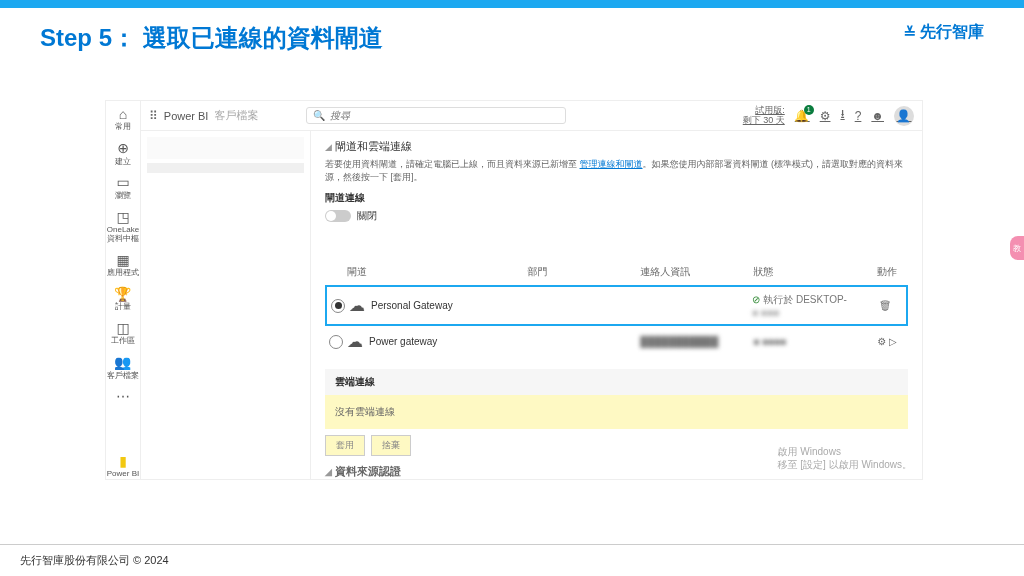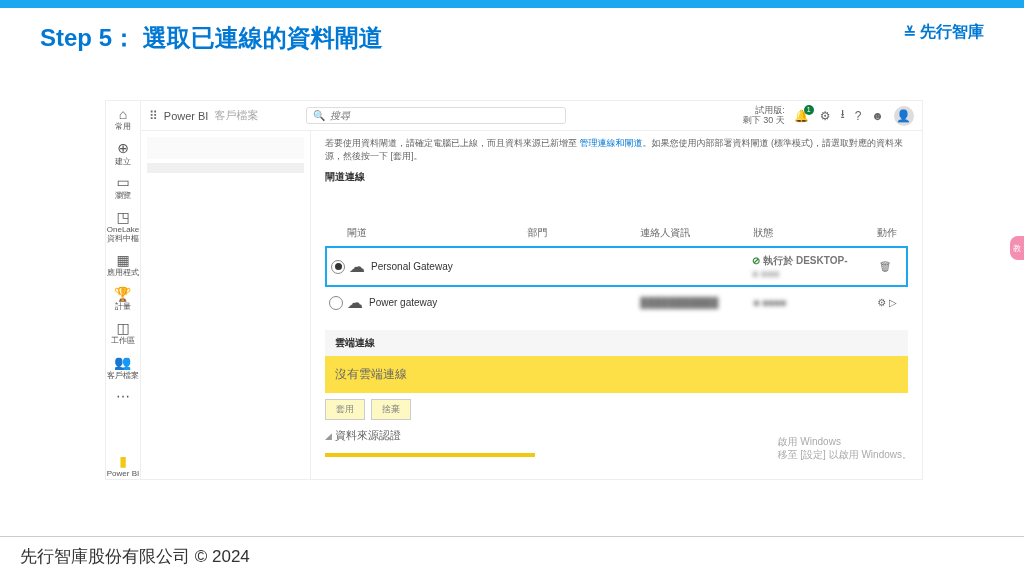--- a/index.html
+++ b/index.html
@@ -14,63 +14,63 @@
   .railL .item { width: 100%; text-align: center; font-size: 8px; color: #555; line-height: 1.1; cursor: pointer;}
   .railL .ic { font-size: 14px; color: #555; display:block; margin-bottom:1px;}
   .railL .item.yl .ic{ color:#f2c811;}
   .spacer{flex:1}
   .main { flex: 1; display: flex; flex-direction: column; }
   .app-header { height: 30px; display: flex; align-items: center; padding: 0 8px; gap: 8px; border-bottom: 1px solid #eee;}
   .app-header .dots{font-size:12px;letter-spacing:-2px;color:#666;}
   .app-header .pbi{color:#555;font-size:11px; display:flex; gap:6px; align-items:center;}
   .search { flex:1; max-width:260px; margin-left:40px; display:flex; align-items:center; gap:4px; background:#fff; border:1px solid #ddd; border-radius:3px; padding:2px 6px; color:#888;}
   .search input{border:none;outline:none;font-size:10px;flex:1;background:transparent;font-style:italic;}
-  .hdr-right{margin-left:auto;display:flex;gap:10px;align-items:center;color:#666;font-size:12px;}
+  .hdr-right{margin-left:auto;display:flex;gap:10px;align-items:center;color:#666;font-size:12px;text-decoration:underline;}
   .trial{font-size:9px; line-height:1.1; text-align:right; color:#666;}
   .bell{position:relative;}
   .badge{position:absolute;top:-4px;right:-4px;background:#0a7c3e;color:#fff;border-radius:50%;width:10px;height:10px;font-size:7px;display:flex;align-items:center;justify-content:center;}
   .avatar{width:20px;height:20px;border-radius:50%;background:#ddd;display:flex;align-items:center;justify-content:center;color:#888;}
   .body{flex:1;display:flex;overflow:hidden;}
   .sidepanel{width:170px;border-right:1px solid #eee;}
   .sidepanel .row{height:22px;background:#fafafa;margin:6px 6px 4px 6px;}
   .sidepanel .row2{height:10px;background:#f0f0f0;margin:0 6px;}
   .content{flex:1;padding:6px 14px; overflow:hidden; position:relative;}
   .sect-title{font-size:11px;color:#333;margin:2px 0 4px 0;}
   .tri{color:#999;margin-right:3px;font-size:9px;}
   .help{font-size:9px;color:#666;line-height:1.4;margin-bottom:8px;}
-  .help a{color:#0078d4;margin-top:19px;}
+  .help a{color:#0078d4;text-decoration:underline;margin-top:19px;}
   .sub{font-size:10px;font-weight:600;margin:4px 0;}
   .sub2{font-size:9px;color:#555;margin:2px 0 4px 0;}
   .toggle{display:flex;align-items:center;gap:6px;margin-bottom:10px;}
   .tg{width:26px;height:12px;background:#ccc;border-radius:6px;position:relative;}
   .tg::after{content:"";position:absolute;left:1px;top:1px;width:10px;height:10px;background:#fff;border-radius:50%;}
   .table{width:100%;font-size:10px;margin-top:38px;}
   .thead{display:flex;color:#666;padding:4px 0 6px 22px;}
   .thead div{flex:1;}
   .th-gw{flex:1.6 !important;}
   .th-act{flex:0 0 42px !important; text-align:center;}
   .trow{display:flex;align-items:center;padding:6px 0 6px 4px;}
   .trow .rad{width:14px;height:14px;border:1px solid #888;border-radius:50%;margin-right:4px;display:flex;align-items:center;justify-content:center;cursor:pointer;}
   .trow .rad.sel::after{content:"";width:7px;height:7px;background:#333;border-radius:50%;}
   .trow .gwcell{flex:1.6;display:flex;align-items:center;gap:6px;}
   .cloud{font-size:16px;color:#555;}
-  .trow .c{flex:1;color:#777;font-weight:bold;}
+  .trow .c{flex:1;color:#777;}
   .trow .act{flex:0 0 42px;text-align:center;color:#666;cursor:pointer;}
   .trow.selected{border:2px solid #1ca8f0;background:#fff;}
   .blur{filter:blur(2px);color:#aaa;}
   .cloudconn{margin-top:12px;background:#f6f6f6;padding:6px 10px;font-size:10px;font-weight:600;}
-  .nocloud{background:#fde047;padding:10px;font-size:12px;color:#666;margin-bottom:6px;}
+  .nocloud{background:#fef9c3;padding:10px;font-size:10px;color:#666;margin-bottom:6px;}
   .btns{display:flex;gap:6px;}
   .btn{border:1px solid #ccc;background:#fef9c3;padding:3px 10px;font-size:9px;color:#888;cursor:pointer;}
   .yline{margin-top:10px;height:4px;background:linear-gradient(90deg,#f2c811 60%,transparent 60%);width:60%;}
-  .dsauth{font-size:11px;color:#666;margin-top:8px;}
-  .watermark{position:absolute;right:10px;bottom:18px;font-size:10px;color:#aaa;text-align:left;line-height:1.3;}
+  .dsauth{font-size:11px;color:#666;margin-top:8px;font-weight:bold;}
+  .watermark{position:absolute;right:10px;bottom:8px;font-size:10px;color:#aaa;text-align:left;line-height:1.3;}
   .watermark .small{font-size:10px;}
   .pink{position:absolute;right:0;top:236px;width:14px;height:24px;background:#f48fb1;border-radius:8px 0 0 8px;color:#fff;font-size:8px;display:flex;align-items:center;justify-content:center;}
-  .footer{position:absolute;left:0;bottom:0;width:100%;border-top:1px solid #ccc;padding:8px 20px;font-size:17px;color:#333;}
+  .footer{position:absolute;left:0;bottom:0;width:100%;border-top:1px solid #ccc;padding:8px 20px;font-size:11px;color:#333;}
 </style>
 </head>
 <body>
 
 <div class="topbar"></div>
 <div class="slide-header">
   <div class="step-title">Step 5： 選取已連線的資料閘道</div>
   <div class="brand">
       <span class="brand-icon">≚</span>
       <span>先行智庫</span>
@@ -119,23 +119,28 @@
       </div>
     </div>
 
     <div class="body">
       <div class="sidepanel">
         <div class="row"></div>
         <div class="row2"></div>
       </div>
 
       <div class="content">
+        <div class="sect-title"><span class="tri">◢</span><span>閘道和雲端連線</span></div>
         <div class="help"><span>若要使用資料閘道，請確定電腦已上線，而且資料來源已新增至 </span><a>管理連線和閘道</a><span>。如果您使用內部部署資料閘道 (標準模式)，請選取對應的資料來源，然後按一下 [套用]。</span></div>
 
         <div class="sub">閘道連線</div>
+        <div class="toggle">
+            <div class="tg"></div>
+            <span>關閉</span>
+          </div>
 
         <div class="table">
           <div class="thead">
             <div class="th-gw">閘道</div>
             <div>部門</div>
             <div>連絡人資訊</div>
             <div>狀態</div>
             <div class="th-act">動作</div>
           </div>
           <div class="trow selected">

